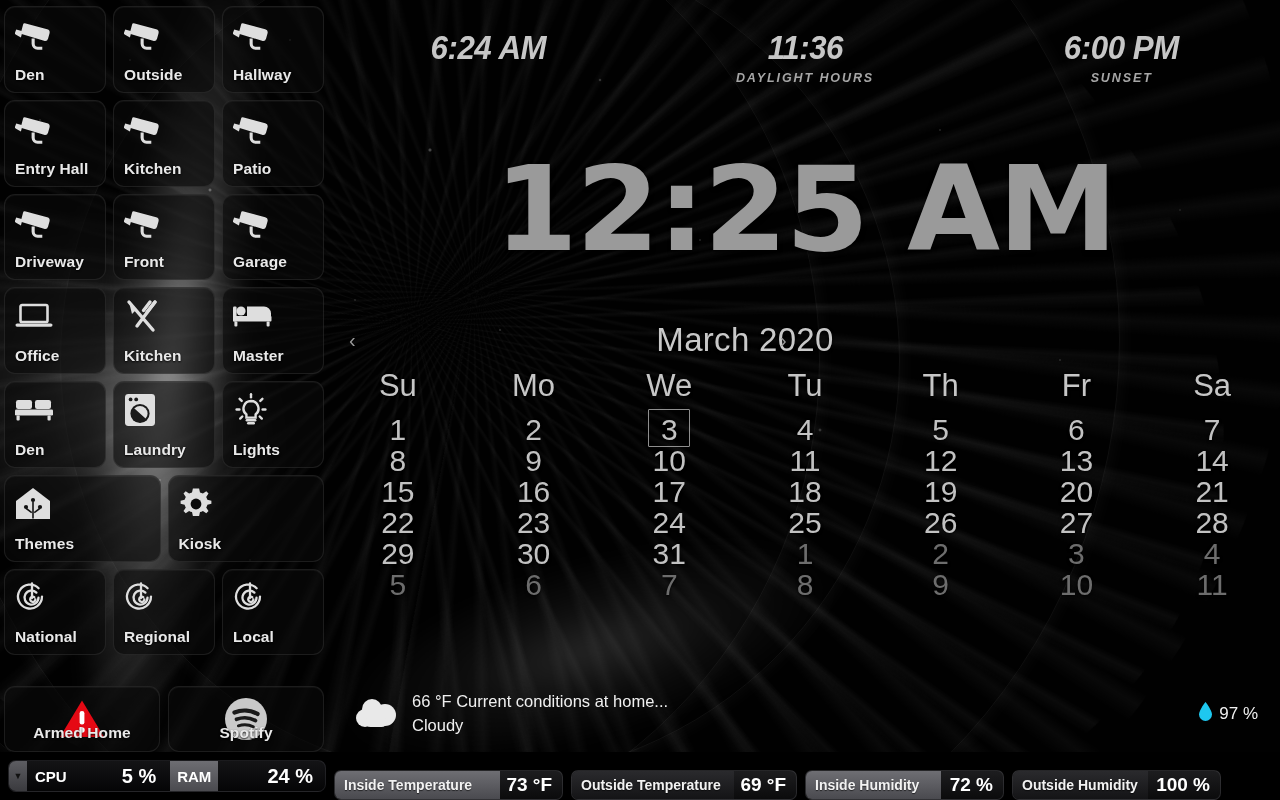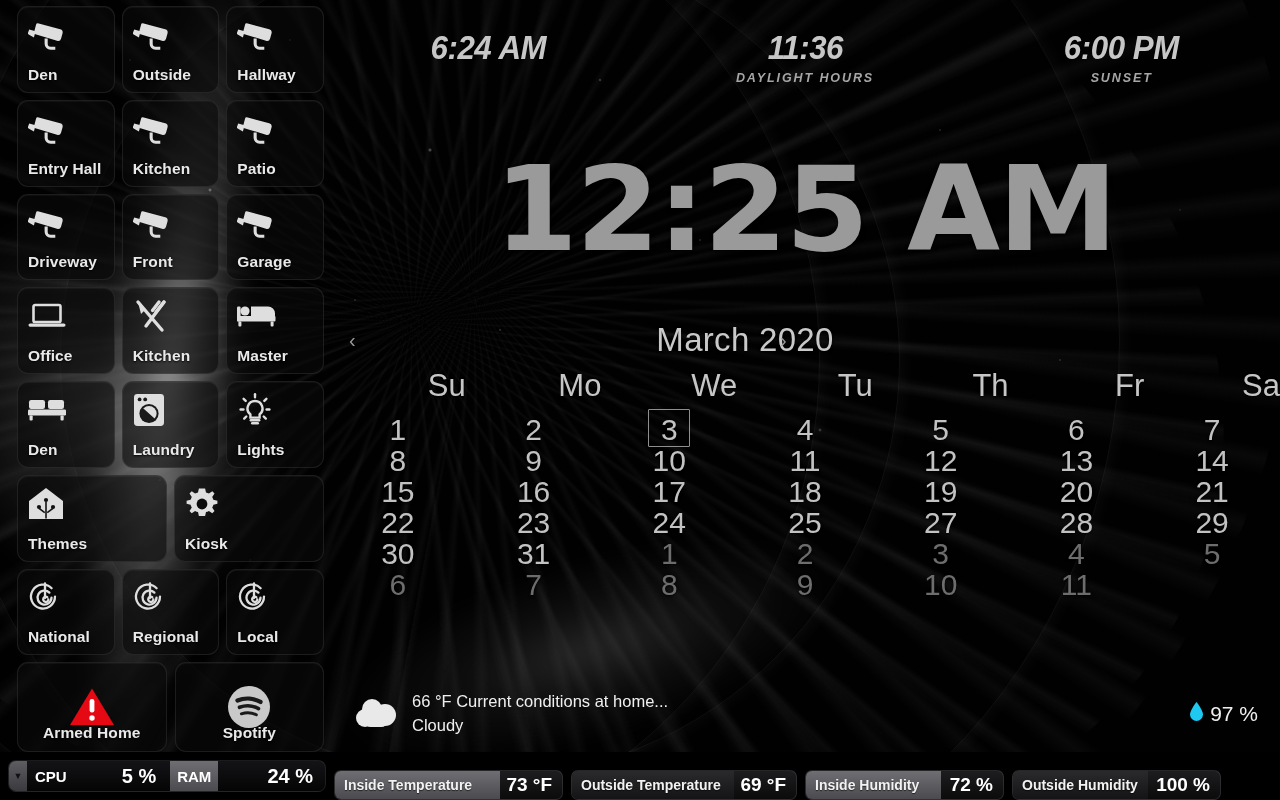--- a/index.html
+++ b/index.html
@@ -78,21 +78,21 @@
       radial-gradient(1.2px 1.2px at 1180px 210px, rgba(255,255,255,.2), transparent),
       radial-gradient(1.5px 1.5px at 160px 480px, rgba(255,255,255,.32), transparent),
       radial-gradient(1.1px 1.1px at 250px 560px, rgba(255,255,255,.25), transparent);
     opacity:.9;
   }
 
   
   #sidebar {
     position:absolute; left:0; top:0;
     width:330px; height:752px;
-    padding:6px 6px 0 17px;
+    padding:6px 6px 0 4px;
     display:flex; flex-direction:column;
     gap:7px;
     z-index:6;
   }
   .tile-row { display:flex; gap:7px; height:87px; }
   .tile {
     flex:1;
     border-radius:11px;
     background: rgba(10,10,10,0.62);
     border:1px solid rgba(120,120,120,0.20);
@@ -110,21 +110,21 @@
   .tile .lbl {
     position:absolute; left:10px; bottom:8px;
     font-size:15.5px; font-weight:700;
     color:#e9e9e9;
     letter-spacing:.1px;
     text-shadow:0 1px 2px rgba(0,0,0,.95);
     white-space:nowrap;
   }
   .tile svg { display:block; }
 
-  .bottom-row { display:flex; gap:8px; height:90px; }
+  .bottom-row { display:flex; gap:8px; height:90px;align-items:flex-end; }
   .tile.wide { flex:1; align-items:center; justify-content:center; padding:10px; }
   .tile.wide .ico { height:44px; justify-content:center; }
   .tile.wide .lbl { left:0; right:0; text-align:center; bottom:9px; }
 
   
   #statusbar {
     position:absolute; left:0; bottom:0;
     width:1280px; height:48px;
     display:flex; align-items:center;
     z-index:7;
@@ -228,21 +228,21 @@
   .cal-nav {
     position:absolute; top:50%; transform:translateY(-50%);
     font-size:20px; color:#9b9b9b; cursor:pointer;
     user-select:none;
   }
   .cal-nav.prev { left:19px; }
   .cal-nav.next { left:450px; }
 
   .cal-grid { display:grid; grid-template-columns:repeat(7,1fr); }
   .cal-dow {
-    text-align:right;
+    text-align:center;
     font-size:31px; font-weight:500;
     color:#c6c6c6;
     padding-bottom:10px;
     text-shadow:0 1px 3px rgba(0,0,0,.9);
   }
   .cal-cell {
     height:31px;
     display:flex; align-items:center; justify-content:center;
     font-size:30px; font-weight:500;
     color:#c2c2c2;
@@ -262,21 +262,21 @@
   
   #weather {
     position:absolute; top:690px; left:0; width:950px;
     display:flex; align-items:center;
     padding:0 22px 0 20px;
   }
   .wx-icon { width:56px; display:flex; align-items:center; justify-content:center; }
   .wx-text { flex:1; padding-left:6px; }
   .wx-line1 { font-size:16.5px; color:#efefef; font-weight:400; line-height:1.45; }
   .wx-line2 { font-size:16.5px; color:#efefef; font-weight:400; line-height:1.45; }
-  .wx-hum { display:flex; align-items:center; gap:7px; font-size:21px; color:#efefef; font-weight:400; }
+  .wx-hum { display:flex; align-items:center; gap:7px; font-size:17px; color:#efefef; font-weight:400; }
 </style>
 </head>
 <body>
 
 <div id="root">
 
   <div class="bg-layer">
     <div class="bg-vortex"></div>
     <div class="bg-vortex2"></div>
     <div class="bg-ring" style="left:-180px;top:-140px;width:1000px;height:1000px;"></div>
@@ -643,20 +643,21 @@
           <div class="cal-cell">16</div>
           <div class="cal-cell">17</div>
           <div class="cal-cell">18</div>
           <div class="cal-cell">19</div>
           <div class="cal-cell">20</div>
           <div class="cal-cell">21</div>
           <div class="cal-cell">22</div>
           <div class="cal-cell">23</div>
           <div class="cal-cell">24</div>
           <div class="cal-cell">25</div>
+          <div class="cal-cell">26</div>
           <div class="cal-cell">27</div>
           <div class="cal-cell">28</div>
           <div class="cal-cell">29</div>
           <div class="cal-cell">30</div>
           <div class="cal-cell">31</div>
           <div class="cal-cell muted">1</div>
           <div class="cal-cell muted">2</div>
           <div class="cal-cell muted">3</div>
           <div class="cal-cell muted">4</div>
           <div class="cal-cell muted">5</div>

